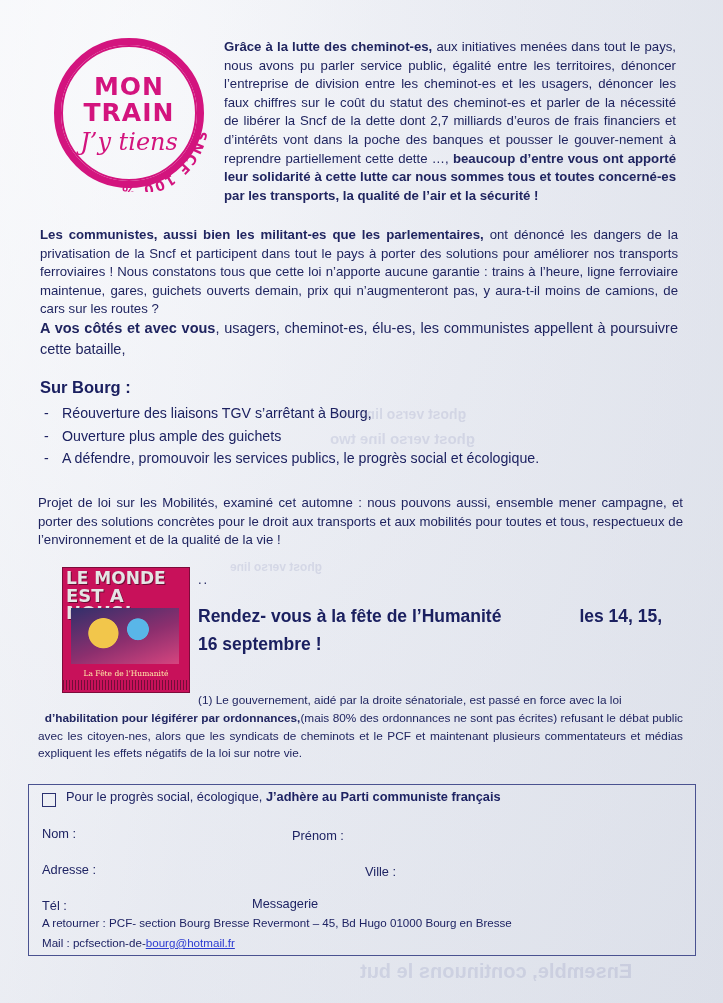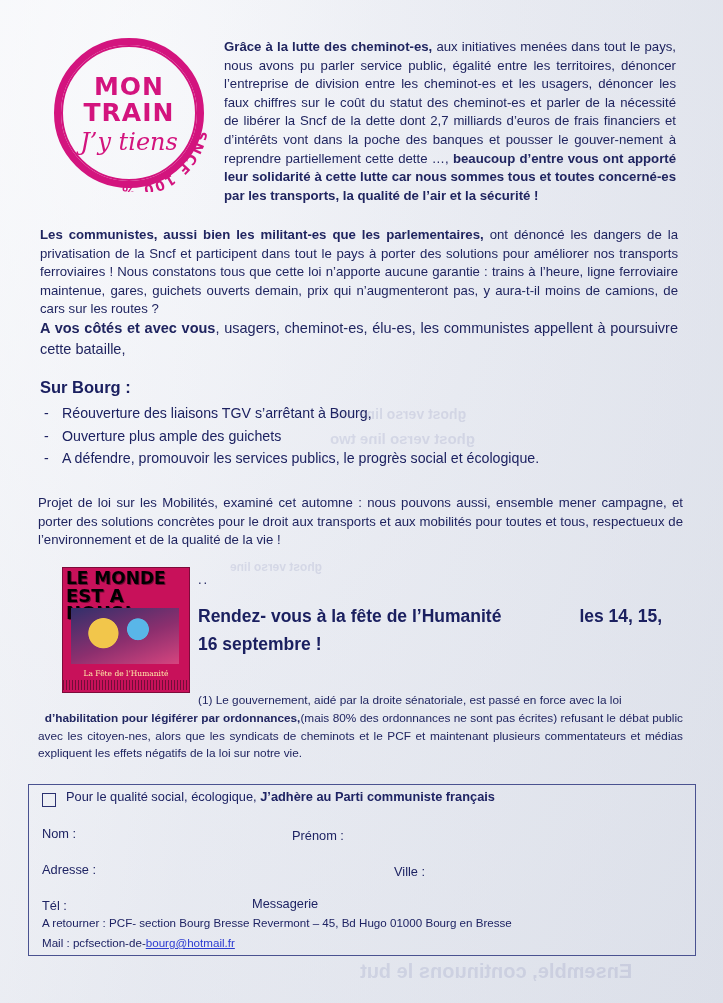--- a/index.html
+++ b/index.html
@@ -146,21 +146,21 @@
     width: 126px;
     height: 124px;
     background: #c8115a;
     border: 1px solid #7d0b3a;
     overflow: hidden;
   }
   .huma-img .hdr {
     position: absolute;
     left: 3px; top: 2px;
     width: 118px;
-    color: #000000;
+    color: #e5e5e5;
     font-family: "DejaVu Sans", sans-serif;
     font-weight: bold;
     font-size: 17px;
     line-height: 17px;
     text-shadow: 1px 1px 0 #6d0a33;
   }
   .huma-img .hdr .l2 { display:block; font-size: 18px; }
   .huma-img .photo {
     position: absolute;
     left: 8px; top: 40px;
@@ -248,21 +248,21 @@
   }
   .coupon-head .bold { font-weight: bold; }
   .field {
     position: absolute;
     font-size: 12.8px;
     color: #1e2363;
   }
   #f-nom { left: 42px; top: 826px; }
   #f-prenom { left: 292px; top: 828px; }
   #f-adresse { left: 42px; top: 862px; }
-  #f-ville { left: 394px; top: 864px; text-align: right; }
+  #f-ville { left: 365px; top: 864px; text-align: right; }
   #f-tel { left: 42px; top: 898px; }
   #f-msg { left: 252px; top: 896px; }
   #f-ret {
     left: 42px; top: 916px;
     font-size: 11.6px;
     width: 620px;
   }
   #f-mail {
     left: 42px; top: 936px;
     font-size: 11.6px;
@@ -352,21 +352,21 @@
 
   <div id="note">(1) Le gouvernement, aidé par la droite sénatoriale, est passé en force avec la loi</div>
   <div id="note2">
     <span style="visibility:hidden">&nbsp;</span>
     <span class="b">d’habilitation pour légiférer par ordonnances,</span><span>(mais 80% des ordonnances ne sont pas écrites) refusant le débat public avec les citoyen-nes, alors que les syndicats de cheminots et le PCF et maintenant plusieurs commentateurs et médias expliquent les effets négatifs de la loi sur notre vie.</span>
   </div>
 
   <div class="coupon"></div>
   <div class="checkbox"></div>
   <div class="coupon-head">
-    <span>Pour le qualité social, écologique,  </span><span class="bold">J’adhère au Parti communiste français</span>
+    <span>Pour le progrès social, écologique,  </span><span class="bold">J’adhère au Parti communiste français</span>
   </div>
   <div class="field" id="f-nom">Nom :</div>
   <div class="field" id="f-prenom">Prénom :</div>
   <div class="field" id="f-adresse">Adresse :</div>
   <div class="field" id="f-ville">Ville :</div>
   <div class="field" id="f-tel">Tél :</div>
   <div class="field" id="f-msg">Messagerie</div>
   <div class="field" id="f-ret">A retourner : PCF- section Bourg Bresse Revermont – 45, Bd Hugo 01000 Bourg en Bresse</div>
   <div class="field" id="f-mail">
     <span>Mail : pcfsection-de-</span><span class="mailto">bourg@hotmail.fr</span>

